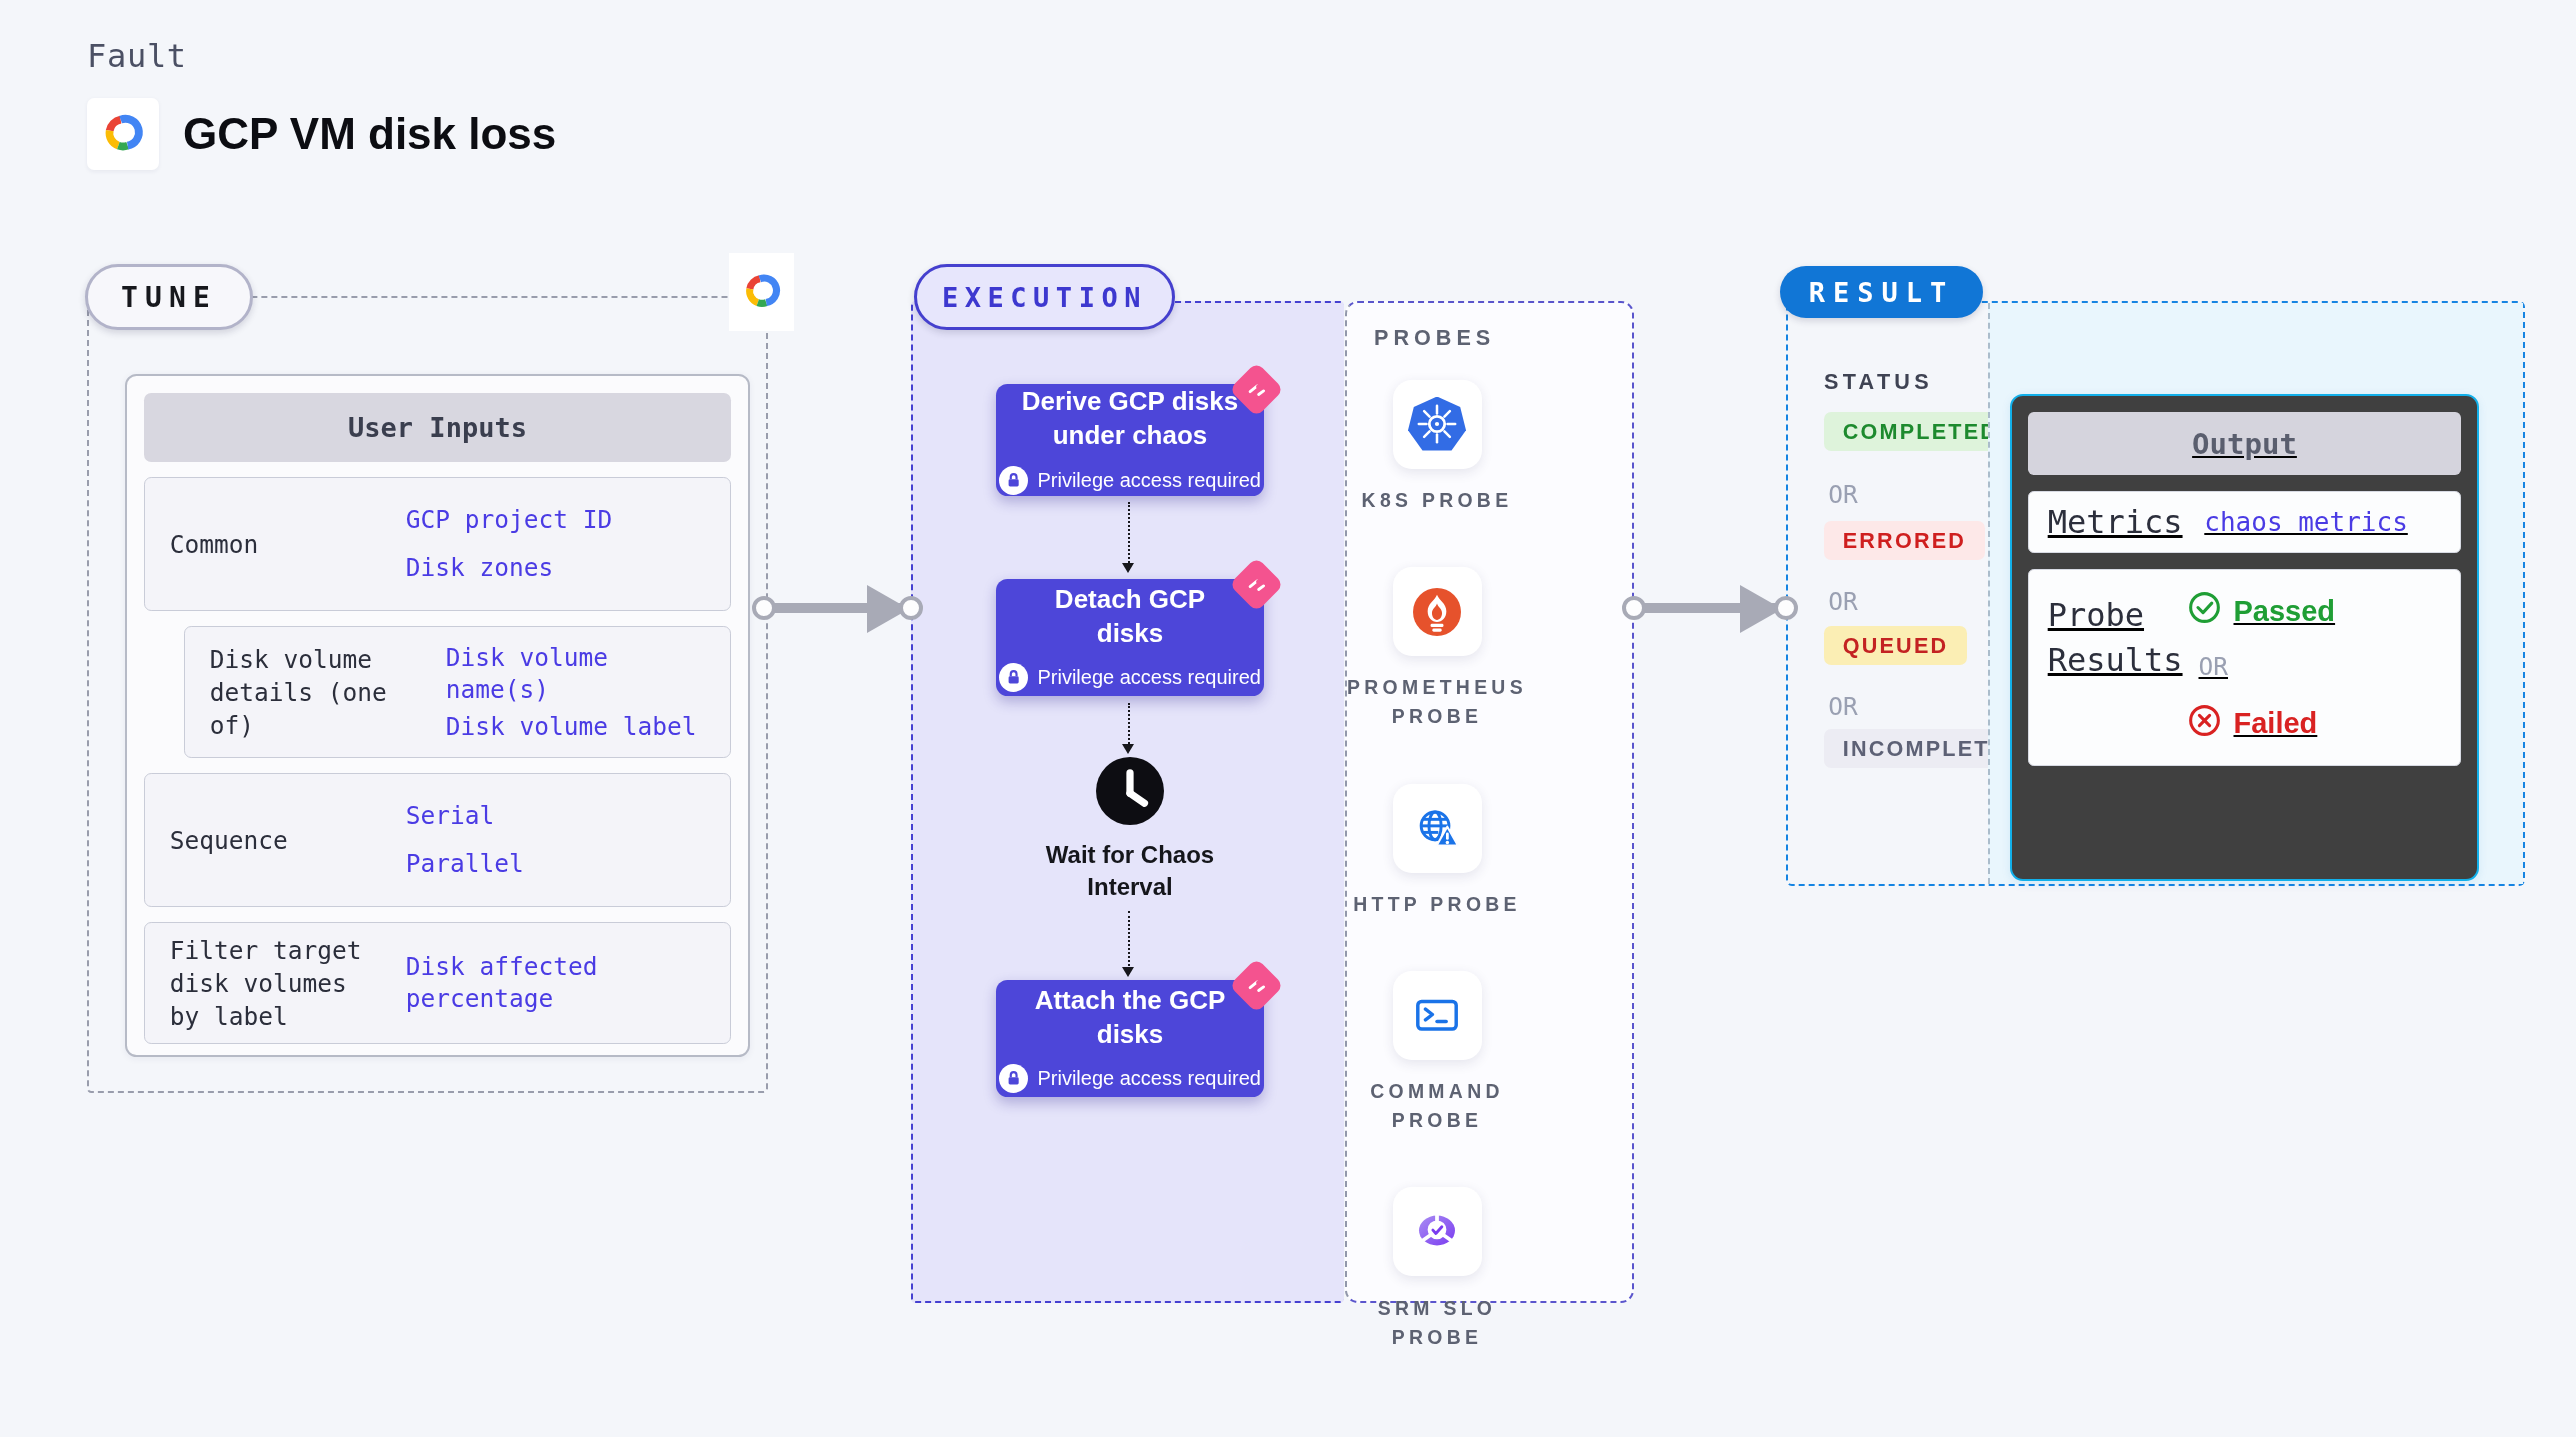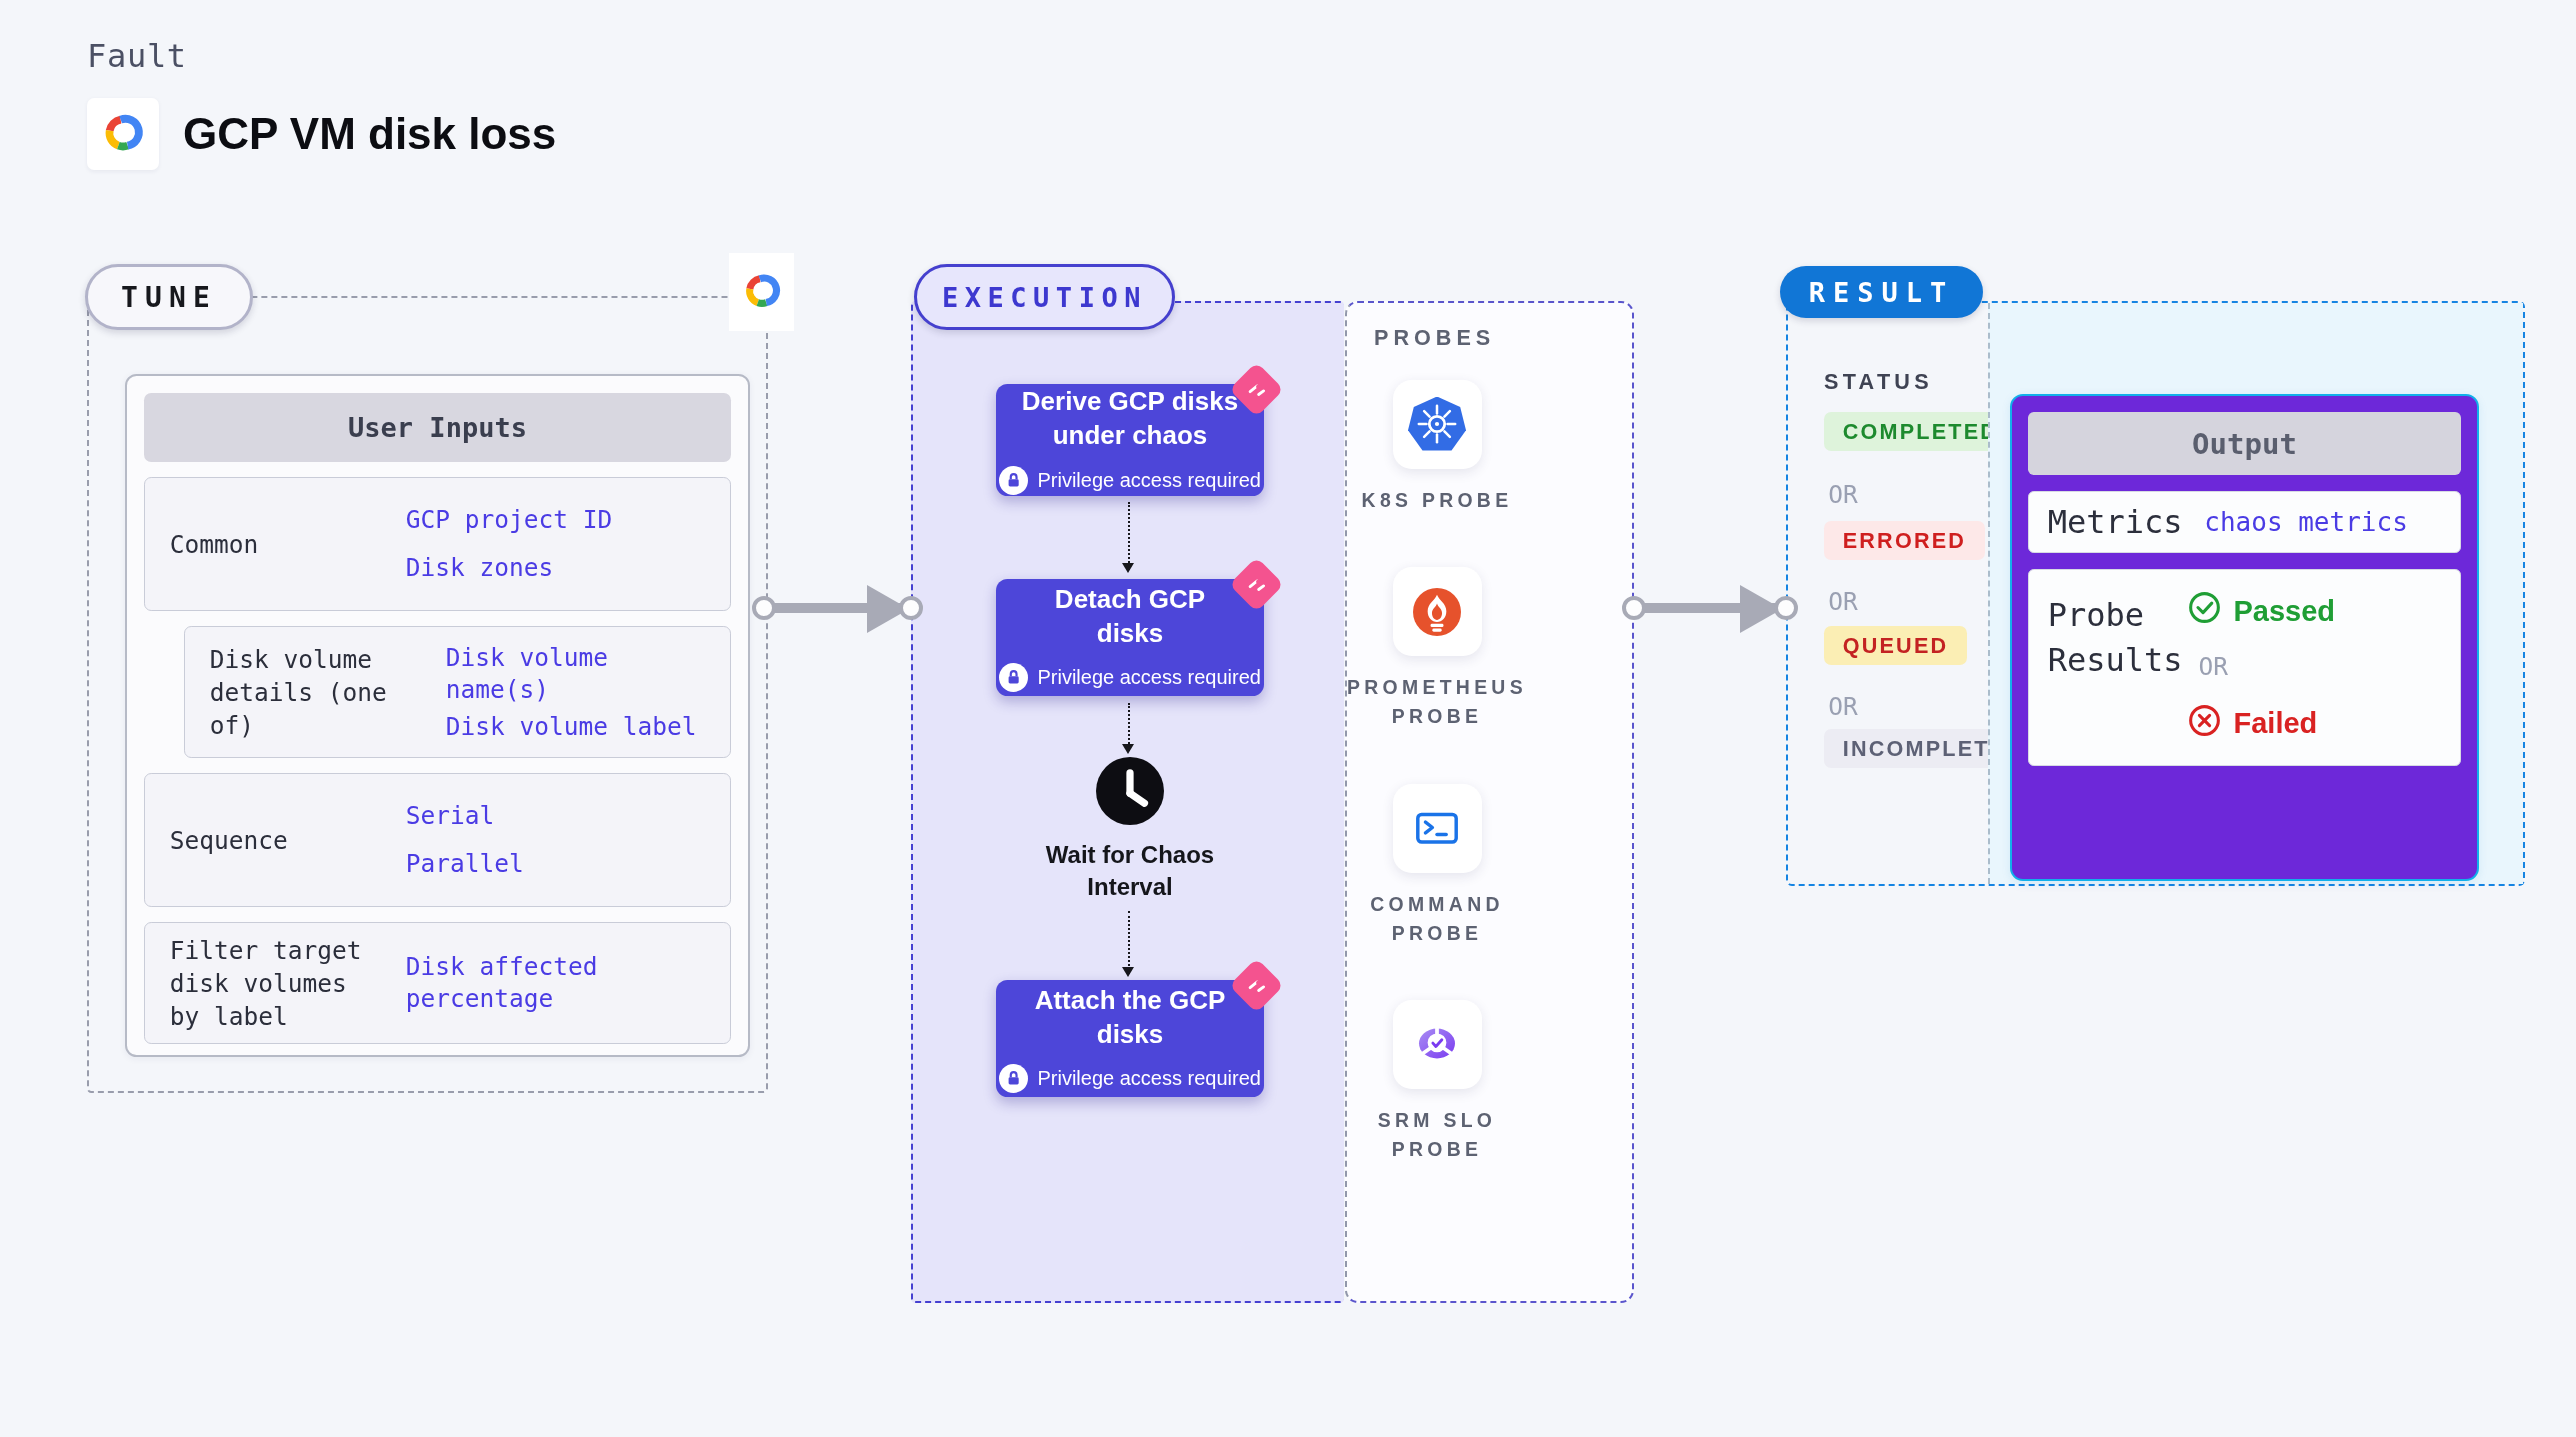--- a/index.html
+++ b/index.html
@@ -55,21 +55,21 @@
   .heptagon{width:58px;height:55px;background:#326ce5;clip-path:polygon(50% 0,90% 19%,100% 61%,75% 98%,25% 98%,0 61%,10% 19%);display:flex;align-items:center;justify-content:center;}
   .prom-circle{width:48px;height:48px;border-radius:50%;background:#e6522c;display:flex;align-items:center;justify-content:center;}
 
   
   #result-box{left:1786px;top:301px;width:739px;height:585px;border:2.9px dashed #1584e2;border-radius:5.8px;display:flex;box-sizing:border-box;}
   #result-left{width:200px;box-sizing:border-box;padding:66px 0 0 36px;}
   #result-right{flex:1;background:#e9f6fd;border-left:2.2px dashed #aabccb;position:relative;}
   #status-heading{font-weight:bold;font-size:21.6px;letter-spacing:4.3px;color:#3f4353;}
   .status-badge{display:inline-block;padding:0 18.7px;height:39px;line-height:39px;border-radius:7.2px;font-weight:bold;font-size:21.6px;letter-spacing:2.2px;white-space:nowrap;}
   .or-label{font-family:"DejaVu Sans Mono",monospace;font-size:24.5px;color:#9aa0b2;margin-left:4.3px;}
-  #output-card{position:absolute;left:20px;top:91px;width:469px;height:487px;background:#6d28d9;border:2.9px solid #12b0ea;border-radius:13px;padding:16px;box-sizing:border-box;box-shadow:0 2.9px 10px rgba(20,120,190,.10);}
+  #output-card{position:absolute;left:20px;top:91px;width:469px;height:487px;background:#404040;border:2.9px solid #12b0ea;border-radius:13px;padding:16px;box-sizing:border-box;box-shadow:0 2.9px 10px rgba(20,120,190,.10);text-decoration:underline;}
   #output-header{height:63px;background:#d5d4dd;border-radius:5.8px;display:flex;align-items:center;justify-content:center;font-family:"DejaVu Sans Mono",monospace;font-weight:bold;font-size:29px;color:#5a5e6e;}
   .output-row{margin-top:16px;border:1.4px solid #d7dae3;border-radius:5.8px;background:#fcfdfe;display:flex;box-sizing:border-box;}
   .output-row-label{width:158px;padding-left:18.7px;font-family:"DejaVu Sans Mono",monospace;font-size:32px;color:#2c2f3c;line-height:1.4;box-sizing:border-box;}
   #metrics-row{height:62px;align-items:center;}
   #metrics-value{font-family:"DejaVu Sans Mono",monospace;font-size:26px;color:#4a3be4;margin-left:17.3px;}
   #probe-results-row{height:197px;}
   #probe-results-row .output-row-label{padding-top:23px;}
   #probe-results-col{padding-top:20px;}
   .pr-line{display:flex;align-items:center;gap:11.5px;font-weight:bold;font-size:29px;}
   #passed-line{color:#1f9e35;}
@@ -261,20 +261,39 @@
               <path d="M32 8 C35 16 45 20 45 31 C45 40 39 46 32 46 C25 46 19 40 19 31 C19 20 29 16 32 8 Z" fill="#fff"></path>
               <path d="M32 20 C33.5 25 39 27 39 33.5 C39 39 35.8 43 32 43 C28.2 43 25 39 25 33.5 C25 27 30.5 25 32 20 Z" fill="#e6522c"></path>
               <rect x="23" y="48.5" width="18" height="4.5" rx="2" fill="#fff"></rect>
               <rect x="25.5" y="55" width="13" height="4.5" rx="2" fill="#fff"></rect>
             </svg>
           </div>
         </div>
         <div class="probe-label">PROMETHEUS PROBE</div>
       </div>
 
+      <div class="probe-item">
+        <div class="probe-card">
+          <span>
+            <svg width="49" height="45" viewBox="0 0 60 54">
+              <g stroke="#1a73e8" stroke-width="3.6" fill="none">
+                <circle cx="27" cy="25" r="17"></circle>
+                <ellipse cx="27" cy="25" rx="7.5" ry="17"></ellipse>
+                <path d="M10.5 25 H43.5"></path>
+                  <path d="M12.5 17 H41.5"></path>
+                  <path d="M12.5 33 H31"></path>
+              </g>
+              <path d="M42 26 L55 49 H29 Z" fill="#1a73e8" stroke="#fcfcff" stroke-width="2.5" stroke-linejoin="round"></path>
+              <rect x="40.4" y="33" width="3.4" height="9" rx="1.6" fill="#fff"></rect>
+              <circle cx="42.1" cy="45.3" r="2.1" fill="#fff"></circle>
+            </svg>
+          </span>
+        </div>
+        <div class="probe-label">HTTP PROBE</div>
+      </div>
 
       <div class="probe-item">
         <div class="probe-card">
           <span>
             <svg width="48" height="43" viewBox="0 0 60 56" fill="none">
               <rect x="5" y="11" width="50" height="36" rx="5" stroke="#1a73e8" stroke-width="4.5"></rect>
               <path d="M15 21 L24 28 L15 35" stroke="#1a73e8" stroke-width="4.5" stroke-linecap="round" stroke-linejoin="round"></path>
               <path d="M30 37 H42" stroke="#1a73e8" stroke-width="4.5" stroke-linecap="round"></path>
             </svg>
           </span>

